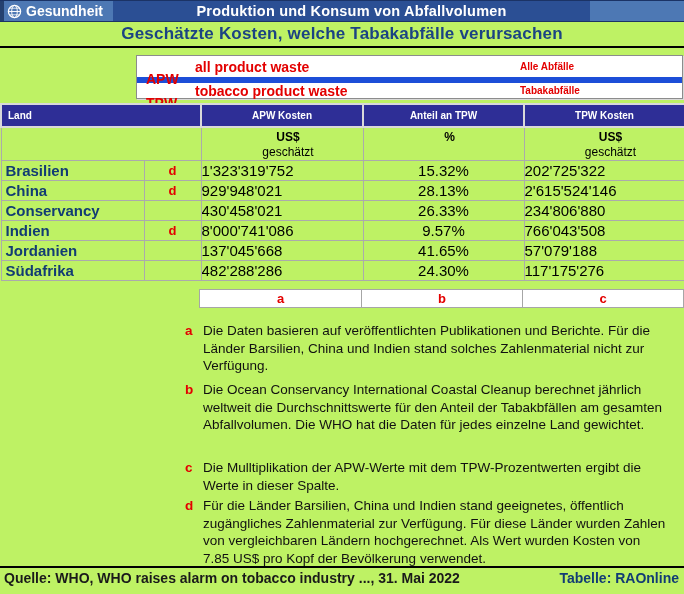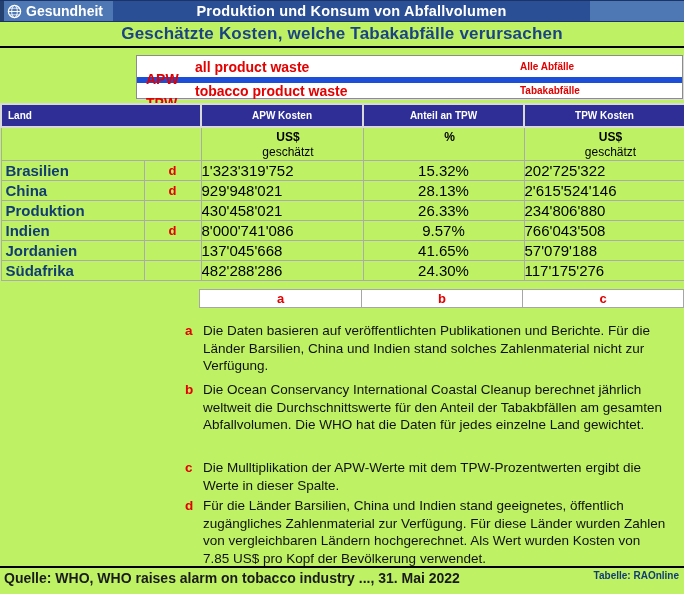--- a/index.html
+++ b/index.html
@@ -60,21 +60,21 @@
   .mc-a { width:163px; } .mc-b { width:161px; } .mc-c { width:161px; }
 
   
   .footnote { position:absolute; left:185px; width:482px; display:flex; }
   .fn-a { top:322px; } .fn-b { top:381px; } .fn-c { top:459px; } .fn-d { top:497px; }
   .fn-marker { width:12px; margin-right:6px; color:#e30000; font-weight:bold; font-size:13.5px; line-height:17.5px; }
   .fn-text { width:464px; color:#111; font-size:13.5px; line-height:17.5px; }
 
   
   .footer-src { position:absolute; top:570px; left:4px; font-size:14px; font-weight:bold; color:#1a1a1a; }
-  .footer-credit { position:absolute; top:570px; right:5px; font-size:10px; font-weight:bold; color:#123c74; }
+  .footer-credit { position:absolute; top:570px; right:5px; font-size:14px; font-weight:bold; color:#123c74; }
 </style>
 </head>
 <body>
 
 <div id="stage">
 
   <div class="topbar">
     <div class="seg seg-left">
       <span>
         <svg class="logo-svg" viewBox="0 0 16 16">
@@ -149,21 +149,21 @@
         <td class="num">202'725'322</td>
       </tr>
       <tr class="brow">
         <td class="land">China</td>
         <td class="note">d</td>
         <td class="num">929'948'021</td>
         <td class="pct">28.13%</td>
         <td class="num">2'615'524'146</td>
       </tr>
       <tr class="brow">
-        <td class="land">Produktion</td>
+        <td class="land">Conservancy</td>
         <td class="note"></td>
         <td class="num">430'458'021</td>
         <td class="pct">26.33%</td>
         <td class="num">234'806'880</td>
       </tr>
       <tr class="brow">
         <td class="land">Indien</td>
         <td class="note">d</td>
         <td class="num">8'000'741'086</td>
         <td class="pct">9.57%</td>

